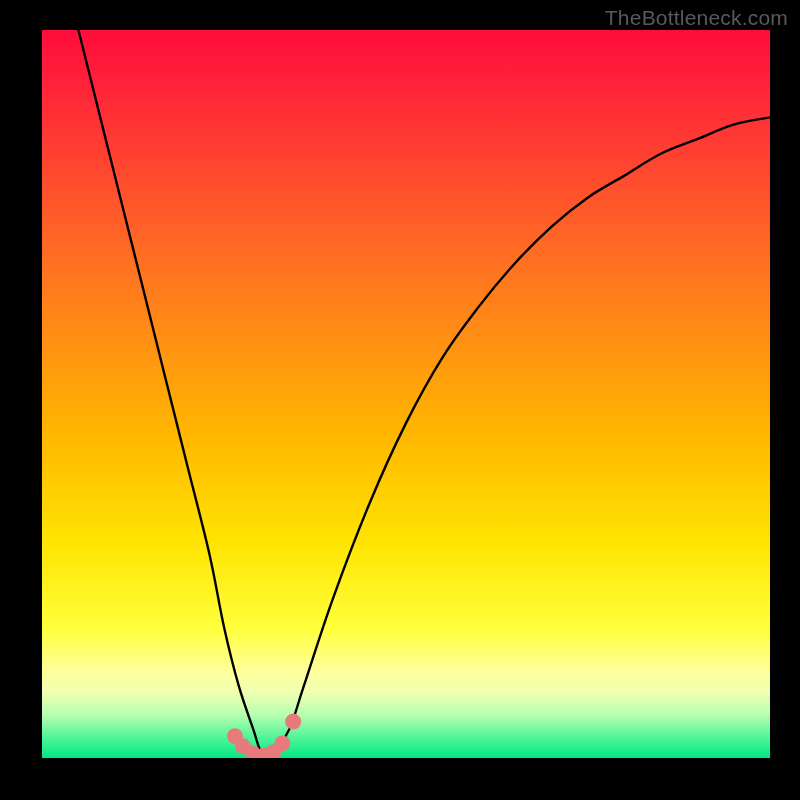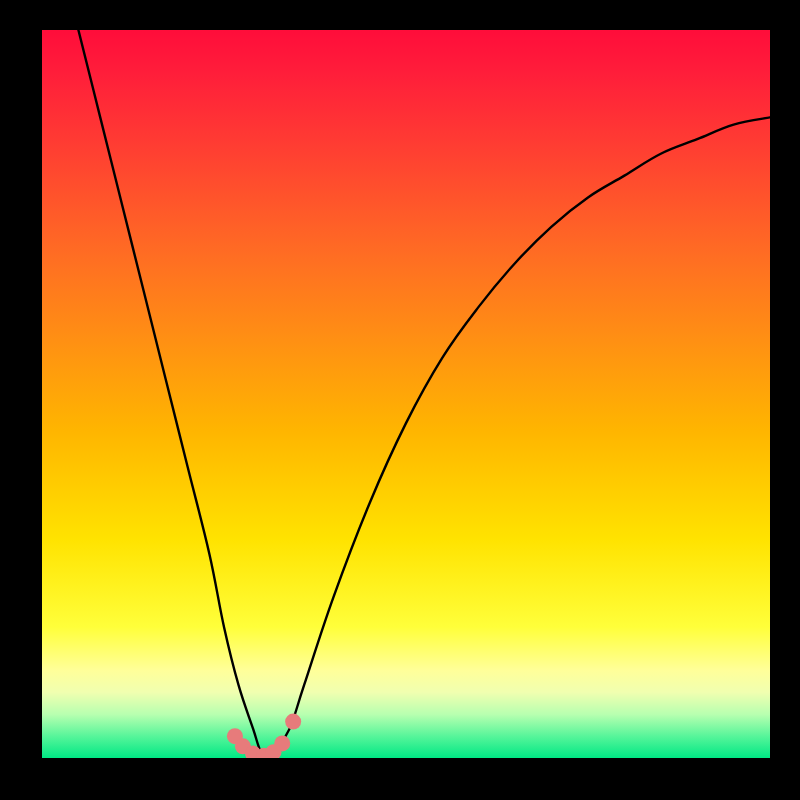--- a/index.html
+++ b/index.html
@@ -56,20 +56,21 @@
     left: 0;
     top: 0;
     width: 728px;
     height: 728px;
   }
 </style>
 </head>
 <body>
 
 <div class="frame">
+  <div class="watermark">TheBottleneck.com</div>
   <div class="plot-area">
     <svg class="curve" viewBox="0 0 728 728" preserveAspectRatio="none">
       <path id="curve-path" fill="none" stroke-width="2.4" stroke-linecap="round" stroke-linejoin="round" d="M 36.40 0.00 C 40.33 15.72, 50.38 55.91, 58.24 87.36 C 66.10 118.81, 72.22 143.27, 80.08 174.72 C 87.94 206.17, 94.06 230.63, 101.92 262.08 C 109.78 293.53, 115.90 317.99, 123.76 349.44 C 131.62 380.89, 137.74 405.35, 145.60 436.80 C 153.46 468.25, 160.89 495.33, 167.44 524.16 C 173.99 552.99, 176.76 573.37, 182.00 596.96 C 187.24 620.55, 191.32 636.85, 196.56 655.20 C 201.80 673.55, 207.19 687.09, 211.12 698.88 C 215.05 710.67, 215.78 715.48, 218.40 720.72 C 221.02 725.96, 223.06 728.00, 225.68 728.00 C 228.30 728.00, 229.03 725.96, 232.96 720.72 C 236.89 715.48, 242.28 710.67, 247.52 698.88 C 252.76 687.09, 254.22 678.79, 262.08 655.20 C 269.94 631.61, 279.41 600.60, 291.20 567.84 C 302.99 535.08, 314.50 504.65, 327.60 473.20 C 340.70 441.75, 350.90 419.33, 364.00 393.12 C 377.10 366.91, 387.30 348.57, 400.40 327.60 C 413.50 306.63, 423.70 293.68, 436.80 276.64 C 449.90 259.60, 460.10 247.37, 473.20 232.96 C 486.30 218.55, 496.50 208.35, 509.60 196.56 C 522.70 184.77, 532.90 176.61, 546.00 167.44 C 559.10 158.27, 569.30 153.46, 582.40 145.60 C 595.50 137.74, 605.70 130.31, 618.80 123.76 C 631.90 117.21, 642.10 114.44, 655.20 109.20 C 668.30 103.96, 678.50 98.57, 691.60 94.64 C 704.70 90.71, 721.45 88.67, 728.00 87.36" stroke="#000000"></path>
       <g id="marker-group">
           <circle cx="192.92" cy="706.16" r="8.01" fill="#e77b7b"></circle>
           <circle cx="200.93" cy="716.35" r="8.01" fill="#e77b7b"></circle>
           <circle cx="211.12" cy="723.63" r="8.01" fill="#e77b7b"></circle>
           <circle cx="222.04" cy="725.82" r="8.01" fill="#e77b7b"></circle>
           <circle cx="231.50" cy="722.18" r="8.01" fill="#e77b7b"></circle>
           <circle cx="240.24" cy="713.44" r="8.01" fill="#e77b7b"></circle>

